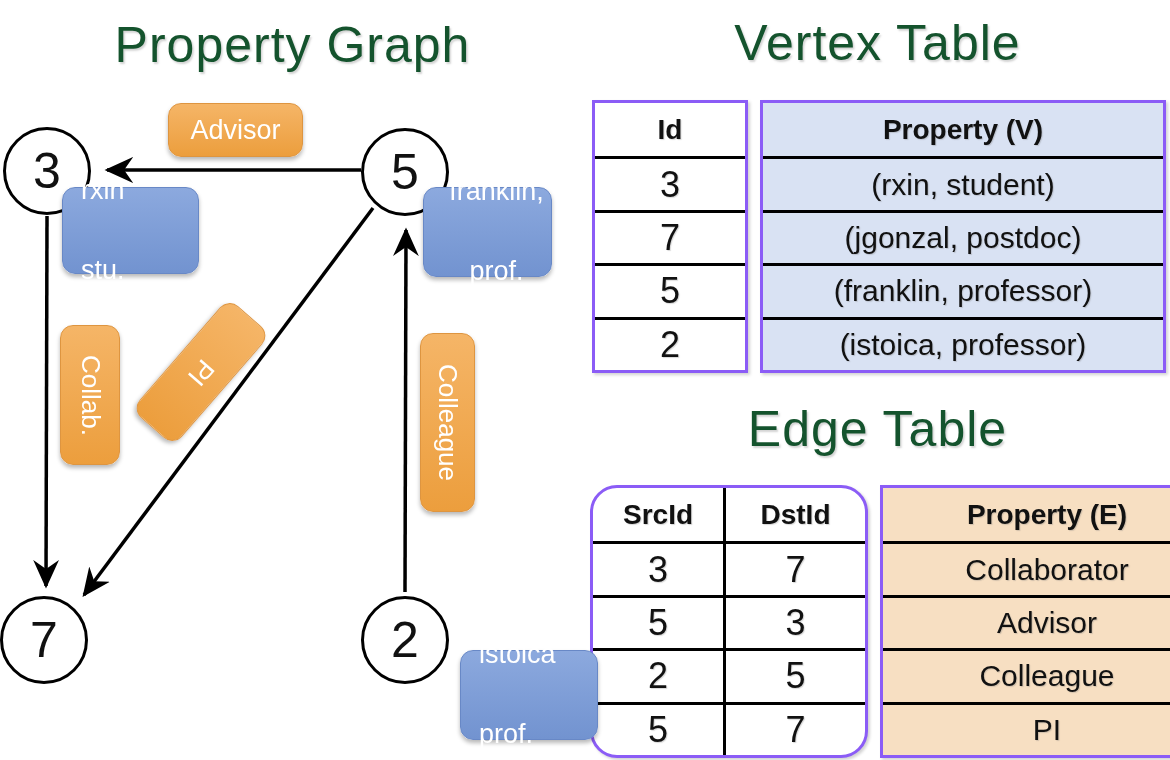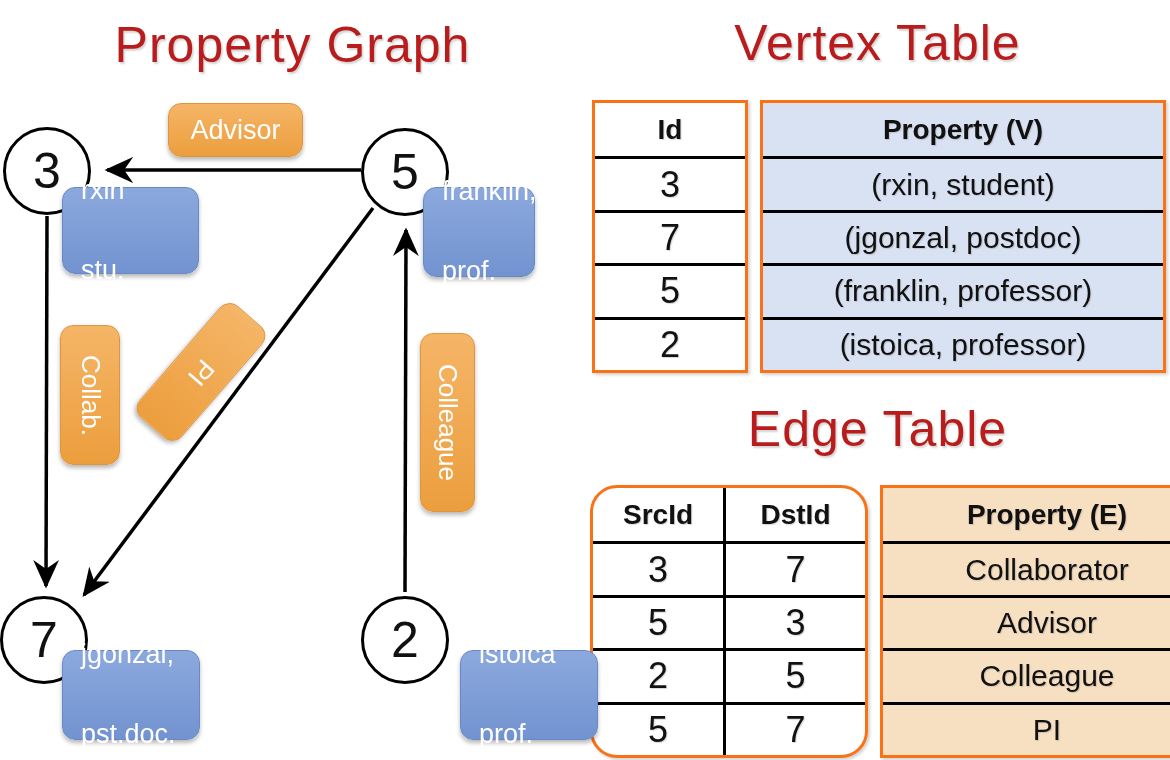--- a/index.html
+++ b/index.html
@@ -3,21 +3,21 @@
 <meta charset="utf-8">
 <style>
   html,body{margin:0;padding:0;background:#fff;}
   #canvas{
     position:relative;width:1170px;height:760px;overflow:hidden;background:#fff;
     font-family:"Liberation Sans","DejaVu Sans",sans-serif;color:#111;
   }
   
   .big-title{
     position:absolute;text-align:center;font-size:50px;font-weight:300;
-    letter-spacing:1px;color:#b91c1c;
+    letter-spacing:1px;color:#14532d;
     text-shadow:1.5px 1.5px 2px rgba(130,130,130,.35);
     white-space:nowrap;
   }
   
   .node{
     position:absolute;width:88px;height:88px;border:3.5px solid #000;border-radius:50%;
     background:#fff;display:flex;align-items:center;justify-content:center;
     font-size:50px;font-weight:300;box-sizing:border-box;z-index:2;
   }
   
@@ -36,21 +36,21 @@
     border:1px solid #6888C6;z-index:4;gap:44px;
   }
   .pill.blue{flex-direction:column;align-items:flex-start;justify-content:center;
     padding-left:18px;font-size:27px;line-height:1.32;}
   .pill .vtext{transform:rotate(90deg);white-space:nowrap;font-size:26px;}
   .pill .htext{font-size:27px;}
   
   #edge-layer{position:absolute;left:0;top:0;z-index:1;}
   
   .tbl{
-    position:absolute;border:3px solid #f97316;box-sizing:border-box;
+    position:absolute;border:3px solid #8b5cf6;box-sizing:border-box;
     display:grid;background:#fff;
     box-shadow:2px 2px 3px rgba(0,0,0,.18);
   }
   .tbl .cell{
     display:flex;align-items:center;justify-content:center;
     border-top:3px solid #000;box-sizing:border-box;
     font-size:30px;font-weight:300;
     text-shadow:1px 1px 1px rgba(120,120,120,.3);
   }
   .tbl .cell.no-top{border-top:none;}
@@ -91,27 +91,23 @@
     <span>7</span>
   </div>
   <div class="node" style="left:361px;top:596px;">
     <span>2</span>
   </div>
 
   <div class="pill blue" style="left:62px;top:187px;width:137px;height:87px;">
     <span>rxin</span>
     <span>stu.</span>
   </div>
-  <div class="pill blue" style="left:423px;top:187px;width:112px;height:90px;">
+  <div class="pill blue" style="left:423px;top:187px;width:129px;height:90px;align-items:center;">
     <span>franklin,</span>
     <span>prof.</span>
-  </div>
-  <div class="pill blue" style="left:62px;top:650px;width:138px;height:90px;">
-    <span>jgonzal,</span>
-    <span>pst.doc.</span>
   </div>
   <div class="pill blue" style="left:420px;top:650px;width:138px;height:90px;margin-left:40px;">
     <span>istoica</span>
     <span>prof.</span>
   </div>
 
   <div class="pill orange" style="left:168px;top:103px;width:135px;height:54px;">
     <span class="htext">Advisor</span>
   </div>
   <div class="pill orange" style="left:60px;top:325px;width:60px;height:140px;">

